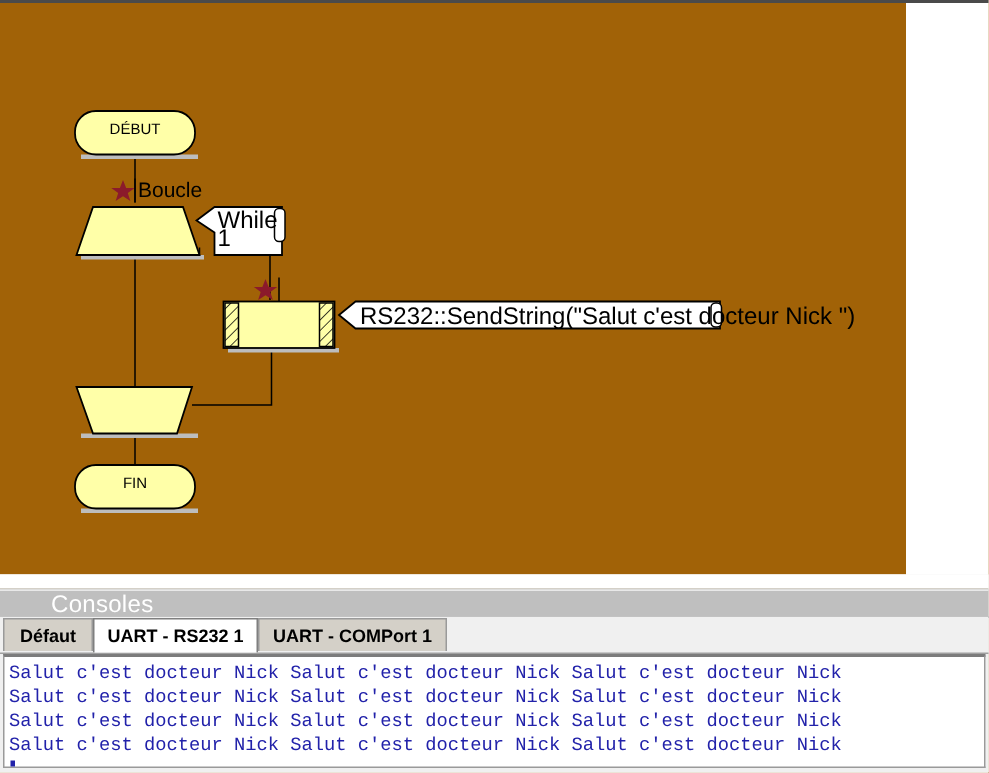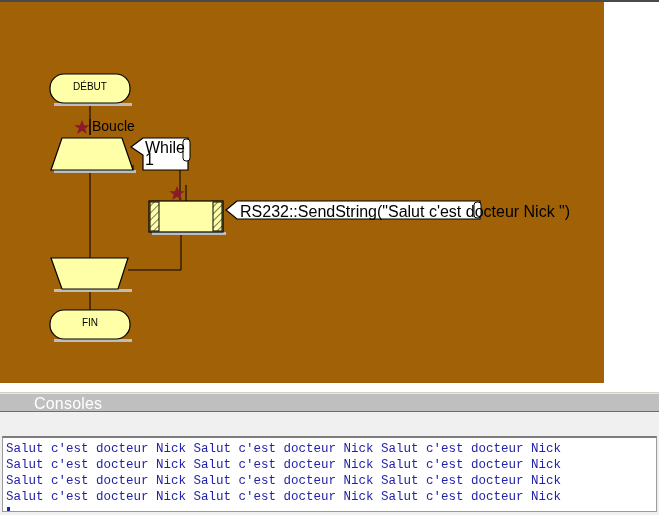--- a/index.html
+++ b/index.html
@@ -233,20 +233,25 @@
   <div class="balloon-text" style="left:240px; top:201px;">RS232::SendString("Salut c'est docteur Nick ")</div>
 </div>
 
 <div id="consoles-panel">
 
   <div id="consoles-gap"></div>
 
   <div id="consoles-titlebar"></div>
   <div id="consoles-title">Consoles</div>
 
+  <div id="tabstrip">
+    <div class="tab" style="left:2px; width:60px;">Défaut</div>
+    <div class="tab active" style="left:62px; width:110px;">UART - RS232 1</div>
+    <div class="tab" style="left:172px; width:126px;">UART - COMPort 1</div>
+  </div>
 
   <div id="console-out">
     <div class="console-line">Salut c'est docteur Nick Salut c'est docteur Nick Salut c'est docteur Nick</div>
     <div class="console-line">Salut c'est docteur Nick Salut c'est docteur Nick Salut c'est docteur Nick</div>
     <div class="console-line">Salut c'est docteur Nick Salut c'est docteur Nick Salut c'est docteur Nick</div>
     <div class="console-line">Salut c'est docteur Nick Salut c'est docteur Nick Salut c'est docteur Nick</div>
     <div id="console-caret"></div>
   </div>
 </div>
 

